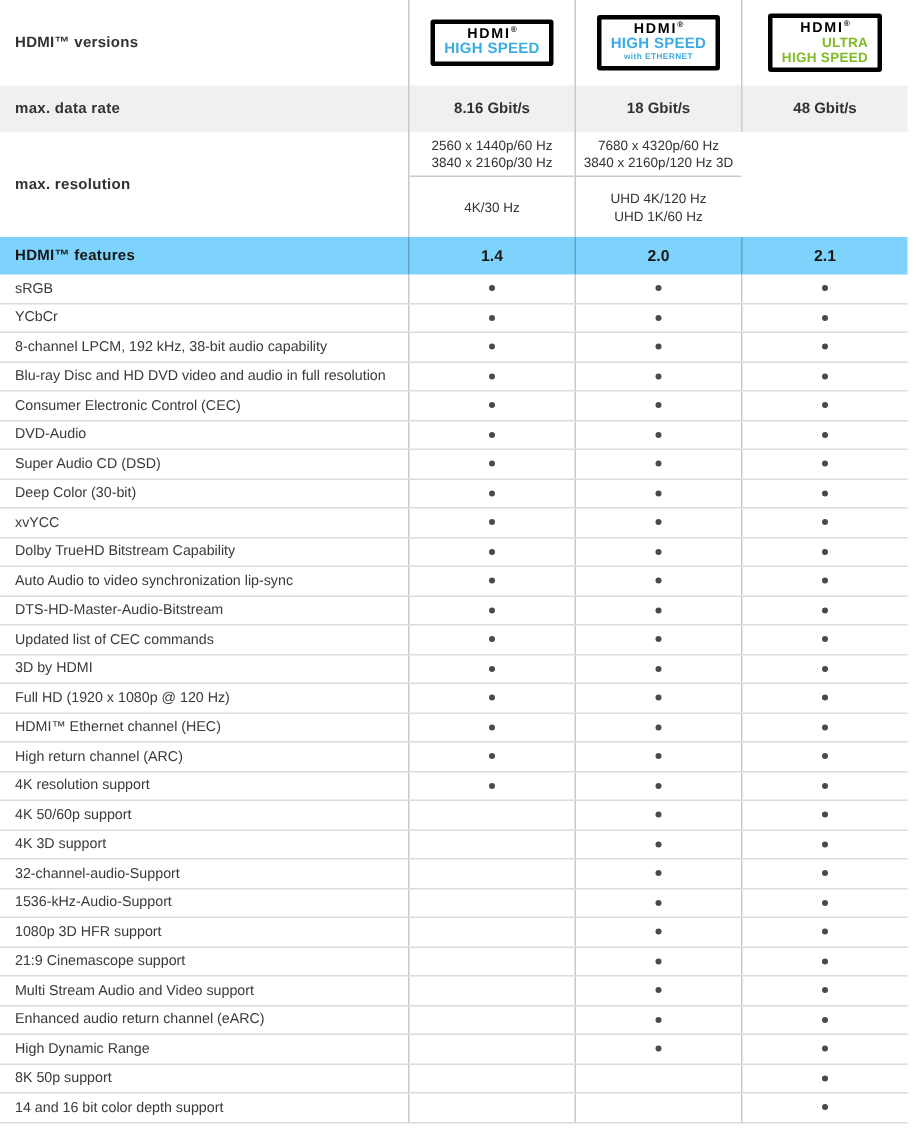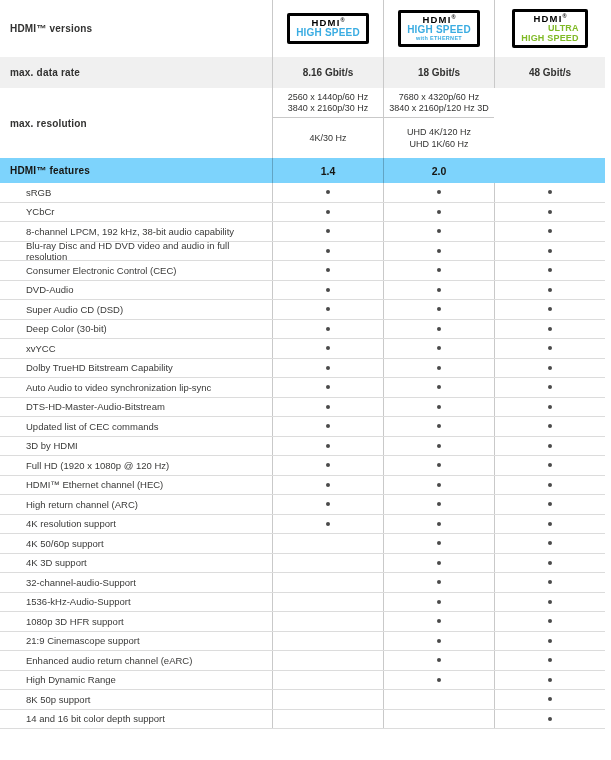--- a/index.html
+++ b/index.html
@@ -31,21 +31,21 @@
   }
   .res-sub2 {
     height:40px;
     display:flex; flex-direction:column; align-items:center; justify-content:center;
     font-size:9px; line-height:12px; text-align:center;
   }
   .r-features { height:25px; }
   .r-features .lbl { color:#161613; }
   .r-features .val-col { border-left-color:rgba(0,0,0,0.22); font-size:10.5px; font-weight:bold; color:#161613; }
   .feature-row { display:flex; width:605px; height:19.5px; border-bottom:1px solid #dcdcdc; }
-  .feature-label { width:272px; padding-left:26px; display:flex; align-items:center; font-size:9.5px; color:#3a3a39; }
+  .feature-label { width:272px; padding-left:10px; display:flex; align-items:center; font-size:9.5px; color:#3a3a39; }
   .dot { width:4px; height:4px; border-radius:50%; background:#4a4a4a; display:block; }
   .logo-box {
     border:3px solid #000; border-radius:2px; background:#fff;
     padding:2px 6px; text-align:center; line-height:1.08; display:inline-block;
   }
   .logo-brand { font-size:9.5px; font-weight:bold; color:#000; letter-spacing:1.2px; }
   .logo-mark { font-size:5.5px; vertical-align:super; letter-spacing:0; }
   .logo-line.lg { font-size:10px; font-weight:bold; letter-spacing:0.2px; }
   .logo-line.md { font-size:9px; font-weight:bold; letter-spacing:0.2px;text-align:right; }
   .logo-line.sm { font-size:5.5px; font-weight:bold; letter-spacing:0.3px; }
@@ -122,20 +122,21 @@
         </div>
     </div>
 
     <div class="row r-features" id="features-header-row" style="background: #7dd3fc;">
       <div class="label-col">
         <span class="lbl">HDMI™ features</span>
       </div>
       <div class="cells" id="features-header-cells">
           <div class="val-col">1.4</div>
           <div class="val-col">2.0</div>
+          <div class="val-col">2.1</div>
         </div>
     </div>
 
     <div id="features-body">
         <div class="feature-row">
           <div class="feature-label">sRGB</div>
           <div class="val-col">
             <span class="dot" style="background: rgb(74, 74, 74);"></span>
           </div>
           <div class="val-col">
@@ -394,20 +395,30 @@
           <div class="val-col"></div>
           <div class="val-col">
             <span class="dot" style="background: rgb(74, 74, 74);"></span>
           </div>
           <div class="val-col">
             <span class="dot" style="background: rgb(74, 74, 74);"></span>
           </div>
         </div>
         <div class="feature-row">
           <div class="feature-label">21:9 Cinemascope support</div>
+          <div class="val-col"></div>
+          <div class="val-col">
+            <span class="dot" style="background: rgb(74, 74, 74);"></span>
+          </div>
+          <div class="val-col">
+            <span class="dot" style="background: rgb(74, 74, 74);"></span>
+          </div>
+        </div>
+        <div class="feature-row">
+          <div class="feature-label">Multi Stream Audio and Video support</div>
           <div class="val-col"></div>
           <div class="val-col">
             <span class="dot" style="background: rgb(74, 74, 74);"></span>
           </div>
           <div class="val-col">
             <span class="dot" style="background: rgb(74, 74, 74);"></span>
           </div>
         </div>
         <div class="feature-row">
           <div class="feature-label">Enhanced audio return channel (eARC)</div>

